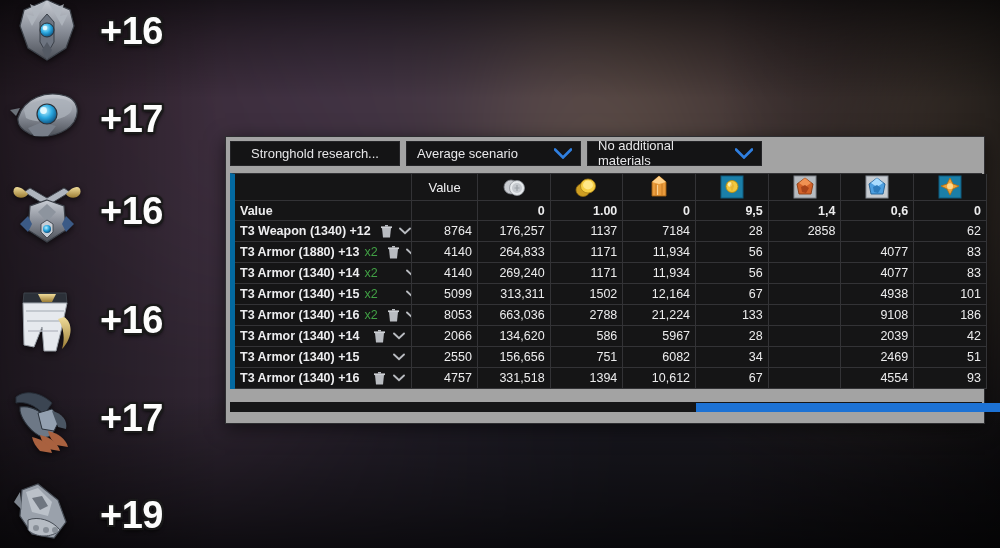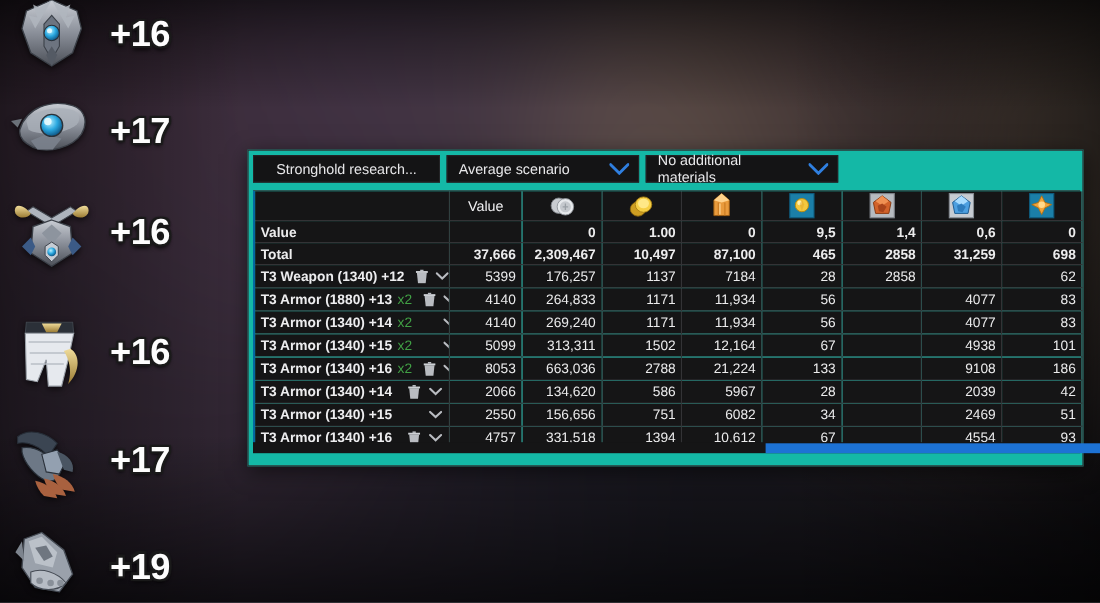--- a/index.html
+++ b/index.html
@@ -53,36 +53,36 @@
   }
   .gear-icon {
     width: 78px; height: 78px;
     flex: 0 0 78px;
     position: relative;
     filter: drop-shadow(0 2px 3px rgba(0,0,0,0.65));
   }
   .gear-icon svg { width: 100%; height: 100%; display:block; }
   .gear-plus {
     margin-left: 14px;
-    font-size: 33px;
+    font-size: 38px;
     font-weight: bold;
     color: #fdfdfd;
     letter-spacing: -0.5px;
     text-shadow:
       -2px 0 1px #1b1b1b, 2px 0 1px #1b1b1b, 0 -2px 1px #1b1b1b, 0 2px 1px #1b1b1b,
       -2px -2px 1px #1b1b1b, 2px 2px 1px #1b1b1b, -2px 2px 1px #1b1b1b, 2px -2px 1px #1b1b1b,
       0 3px 4px rgba(0,0,0,0.8);
   }
 
   
   .panel {
     position: absolute;
     left: 225px; top: 136px;
     width: 760px; height: 288px;
-    background: #14b8a6;
+    background: #a3a3a3;
     border: 1px solid #2e2e31;
     box-shadow: 0 4px 18px rgba(0,0,0,0.55);
   }
 
   .toolbar {
     height: 32px;
     display: flex;
     align-items: center;
     padding: 0 4px;
     gap: 6px;
@@ -115,21 +115,21 @@
   .tool-select.s2 { width: 175px; justify-content: center; }
   .chev { color: #2f7fe0; display:flex; align-items:center; }
   .chev svg { display:block; }
 
   
   .table-wrap {
     position: absolute;
     left: 4px; top: 36px;
     width: 752px;
     border-top: 1px solid #333336;
-    border-left: 2px solid #0369a1;
+    border-left: 5px solid #0369a1;
   }
   table.calc {
     border-collapse: collapse;
     width: 752px;
     table-layout: fixed;
     font-size: 12.5px;
     color: #ececed;
   }
   table.calc td, table.calc th {
     border-right: 1px solid #333336;
@@ -426,51 +426,40 @@
               <td class="c-name">Value</td>
               <td class="c-num"></td>
               <td class="c-num">0</td>
               <td class="c-num">1.00</td>
               <td class="c-num">0</td>
               <td class="c-num">9,5</td>
               <td class="c-num">1,4</td>
               <td class="c-num">0,6</td>
               <td class="c-num">0</td>
             </tr>
-            <tr class="r-total">
-              <td class="c-name">Total</td>
-              <td class="c-num">37,666</td>
-              <td class="c-num">2,309,467</td>
-              <td class="c-num">10,497</td>
-              <td class="c-num">87,100</td>
-              <td class="c-num">465</td>
-              <td class="c-num">2858</td>
-              <td class="c-num">31,259</td>
-              <td class="c-num">698</td>
-            </tr>
             <tr>
               <td class="c-name">
                 <div class="name-cell">
                   <span class="name-text">T3 Weapon (1340) +12</span>
                   <span class="name-spacer"></span>
                   <span class="btn-trash">
                     <svg width="11" height="13" viewBox="0 0 11 13">
                       <path d="M1 3 L10 3 L9 12.5 L2 12.5 Z" fill="#b9bcc1"></path>
                       <rect x="0" y="1.4" width="11" height="1.7" fill="#cdd0d4"></rect>
                       <rect x="4" y="0" width="3" height="1.6" fill="#b9bcc1"></rect>
                     </svg>
                   </span>
                   <span class="btn-chev">
                     <svg width="12" height="8" viewBox="0 0 12 8">
                       <path d="M1 1.5 L6 6.2 L11 1.5" stroke="#b9bcc1" stroke-width="1.9" fill="none" stroke-linecap="round"></path>
                     </svg>
                   </span>
                 </div>
               </td>
-              <td class="c-num">5399</td>
+              <td class="c-num">8764</td>
               <td class="c-num">176,257</td>
               <td class="c-num">1137</td>
               <td class="c-num">7184</td>
               <td class="c-num">28</td>
               <td class="c-num">2858</td>
               <td class="c-num"></td>
               <td class="c-num">62</td>
             </tr>
             <tr>
               <td class="c-name">

